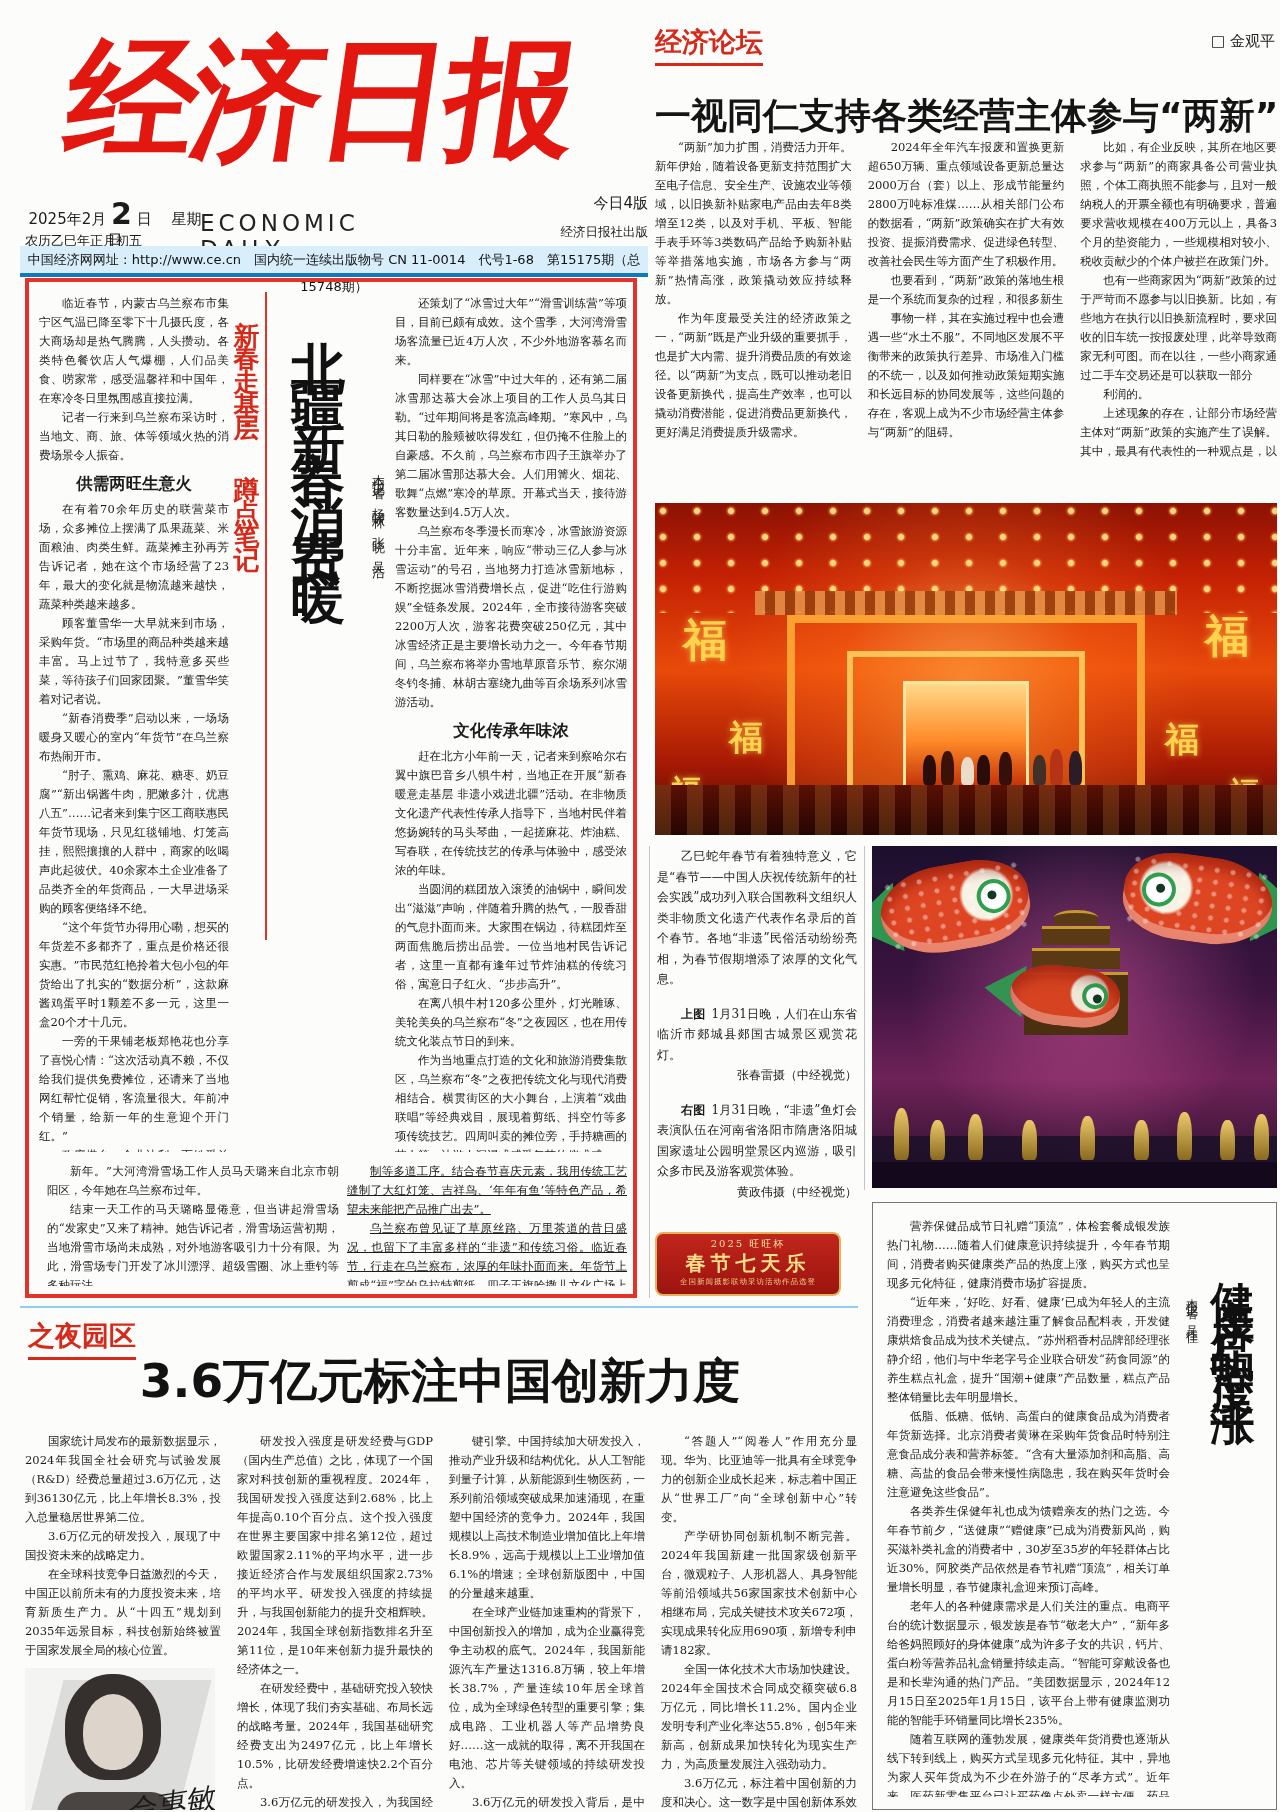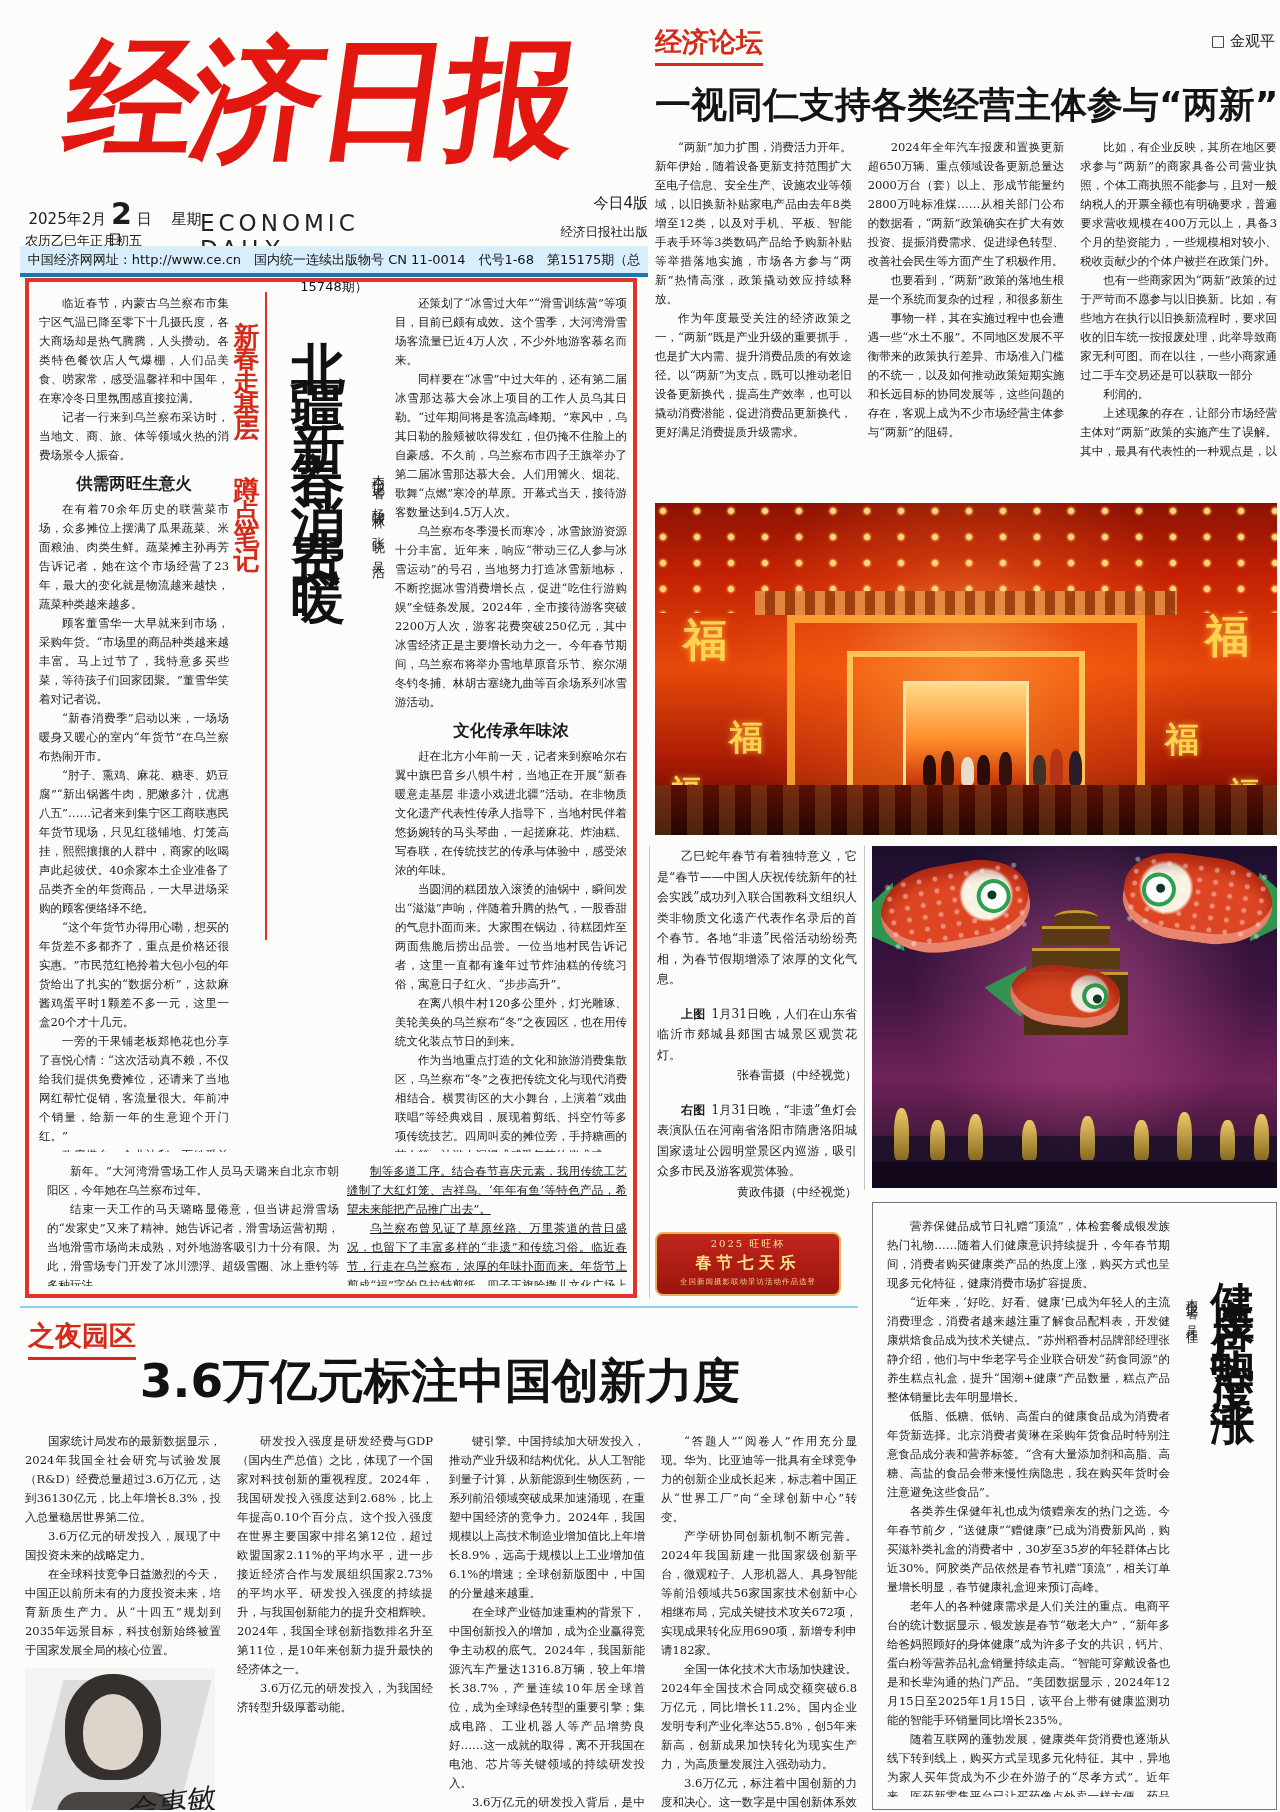--- a/index.html
+++ b/index.html
@@ -20,21 +20,21 @@
   .engtitle{left:200px;top:210px;width:250px;font-size:23px;letter-spacing:4px;color:#222;font-weight:500;}
   .edition{left:540px;top:194px;width:108px;text-align:right;font-size:15px;}
   .publisher{left:528px;top:224px;width:120px;text-align:right;font-size:12.5px;}
   .infobar{left:20px;top:246px;width:628px;height:27px;background:#d8eefb;
     border-bottom:4px solid #1279bd;font-size:13px;line-height:27px;text-align:center;color:#111;}
   
   .forum{left:655px;top:16px;width:622px;height:452px;}
   .forum-label{position:absolute;left:0;top:8px;font-size:27px;font-weight:900;color:#d6291a;
     border-bottom:3px solid #d6291a;padding-bottom:3px;}
   .forum-author{position:absolute;right:2px;top:16px;font-size:15px;}
-  .forum-title{position:absolute;left:0;top:65px;width:622px;font-size:36px;font-weight:900;
+  .forum-title{position:absolute;left:0;top:76px;width:622px;font-size:36px;font-weight:900;
     color:#141414;white-space:nowrap;}
   .forum-body{position:absolute;left:0;top:122px;width:622px;height:330px;
     column-count:3;column-gap:16px;}
   
   .redbox{left:25px;top:278px;width:612px;height:1020px;border:4px solid #e2332a;box-sizing:border-box;}
   .rb-col1{position:absolute;left:10px;top:12px;width:190px;height:858px;}
   .rb-sub{font-size:16.5px;font-weight:900;text-align:center;margin:9px 0 7px;
     font-family:"DejaVu Sans",sans-serif;}
   .rb-label{position:absolute;left:206px;top:10px;width:30px;height:640px;
     font-size:26px;font-weight:900;color:#d6291a;letter-spacing:24px;padding:8px 0 0 0;
@@ -95,21 +95,21 @@
   .captions{left:657px;top:846px;width:200px;height:452px;font-size:12px;line-height:20.5px;}
   .captions .cap{margin-top:14px;}
   .captions b{font-family:"DejaVu Sans",sans-serif;margin-right:6px;}
   .credit{text-align:right;text-indent:0;}
   .vrule{width:0;border-left:1px solid #c4c4c4;}
   
   .stamp{left:655px;top:1232px;width:186px;height:64px;border-radius:8px;
     background:linear-gradient(180deg,#c0261c,#9c140e);border:2px solid #e3b45a;
     box-sizing:border-box;text-align:center;color:#f7d98c;overflow:hidden;}
   .stamp .s1{font-size:10px;letter-spacing:2px;margin-top:3px;color:#ffe3a0;}
-  .stamp .s2{font-size:16px;font-weight:900;letter-spacing:5px;color:#ffe08a;
+  .stamp .s2{font-size:20px;font-weight:900;letter-spacing:5px;color:#ffe08a;
     font-family:Liberation Serif, serif;line-height:24px;}
   .stamp .s3{font-size:7.5px;letter-spacing:1px;margin-top:2px;color:#f3d08a;}
   
   .bluerule{left:20px;top:1306px;width:838px;border-top:2px solid #8ecdf0;}
   .sci-label{left:28px;top:1318px;font-size:27px;font-weight:900;color:#d6291a;
     border-bottom:3px solid #d6291a;padding-bottom:3px;}
   .sci-title{left:60px;top:1350px;width:760px;font-size:47px;font-weight:900;color:#121212;text-align:center;}
   .sci-col{top:1432px;width:196px;height:378px;}
   .portrait{position:relative;width:190px;height:168px;background:#f4f4f2;overflow:hidden;margin-top:8px;}
   .p-panel{position:absolute;left:20px;top:12px;width:148px;height:148px;background:#dcdcda;transform:skew(-14deg);}
@@ -306,20 +306,21 @@
     <div class="portrait">
       <div class="p-panel"></div>
       <div class="p-hair"></div>
       <div class="p-face"></div>
       <div class="p-body"></div>
       <div class="p-sign">佘惠敏</div>
     </div>
   </div>
   <div class="abs sci-col body-text" style="left:237px;">
       <p>研发投入强度是研发经费与GDP（国内生产总值）之比，体现了一个国家对科技创新的重视程度。2024年，我国研发投入强度达到2.68%，比上年提高0.10个百分点。这个投入强度在世界主要国家中排名第12位，超过欧盟国家2.11%的平均水平，进一步接近经济合作与发展组织国家2.73%的平均水平。研发投入强度的持续提升，与我国创新能力的提升交相辉映。2024年，我国全球创新指数排名升至第11位，是10年来创新力提升最快的经济体之一。</p>
+      <p>在研发经费中，基础研究投入较快增长，体现了我们夯实基础、布局长远的战略考量。2024年，我国基础研究经费支出为2497亿元，比上年增长10.5%，比研发经费增速快2.2个百分点。</p>
       <p>3.6万亿元的研发投入，为我国经济转型升级厚蓄动能。</p>
     </div>
   <div class="abs sci-col body-text" style="left:449px;">
       <p>键引擎。中国持续加大研发投入，推动产业升级和结构优化。从人工智能到量子计算，从新能源到生物医药，一系列前沿领域突破成果加速涌现，在重塑中国经济的竞争力。2024年，我国规模以上高技术制造业增加值比上年增长8.9%，远高于规模以上工业增加值6.1%的增速；全球创新版图中，中国的分量越来越重。</p>
       <p>在全球产业链加速重构的背景下，中国创新投入的增加，成为企业赢得竞争主动权的底气。2024年，我国新能源汽车产量达1316.8万辆，较上年增长38.7%，产量连续10年居全球首位，成为全球绿色转型的重要引擎；集成电路、工业机器人等产品增势良好……这一成就的取得，离不开我国在电池、芯片等关键领域的持续研发投入。</p>
       <p>3.6万亿元的研发投入背后，是中国创新体系的深刻变革。</p>
     </div>
   <div class="abs sci-col body-text" style="left:661px;">
       <p>“答题人”“阅卷人”作用充分显现。华为、比亚迪等一批具有全球竞争力的创新企业成长起来，标志着中国正从“世界工厂”向“全球创新中心”转变。</p>
       <p>产学研协同创新机制不断完善。2024年我国新建一批国家级创新平台，微观粒子、人形机器人、具身智能等前沿领域共56家国家技术创新中心相继布局，完成关键技术攻关672项，实现成果转化应用690项，新增专利申请182家。</p>

